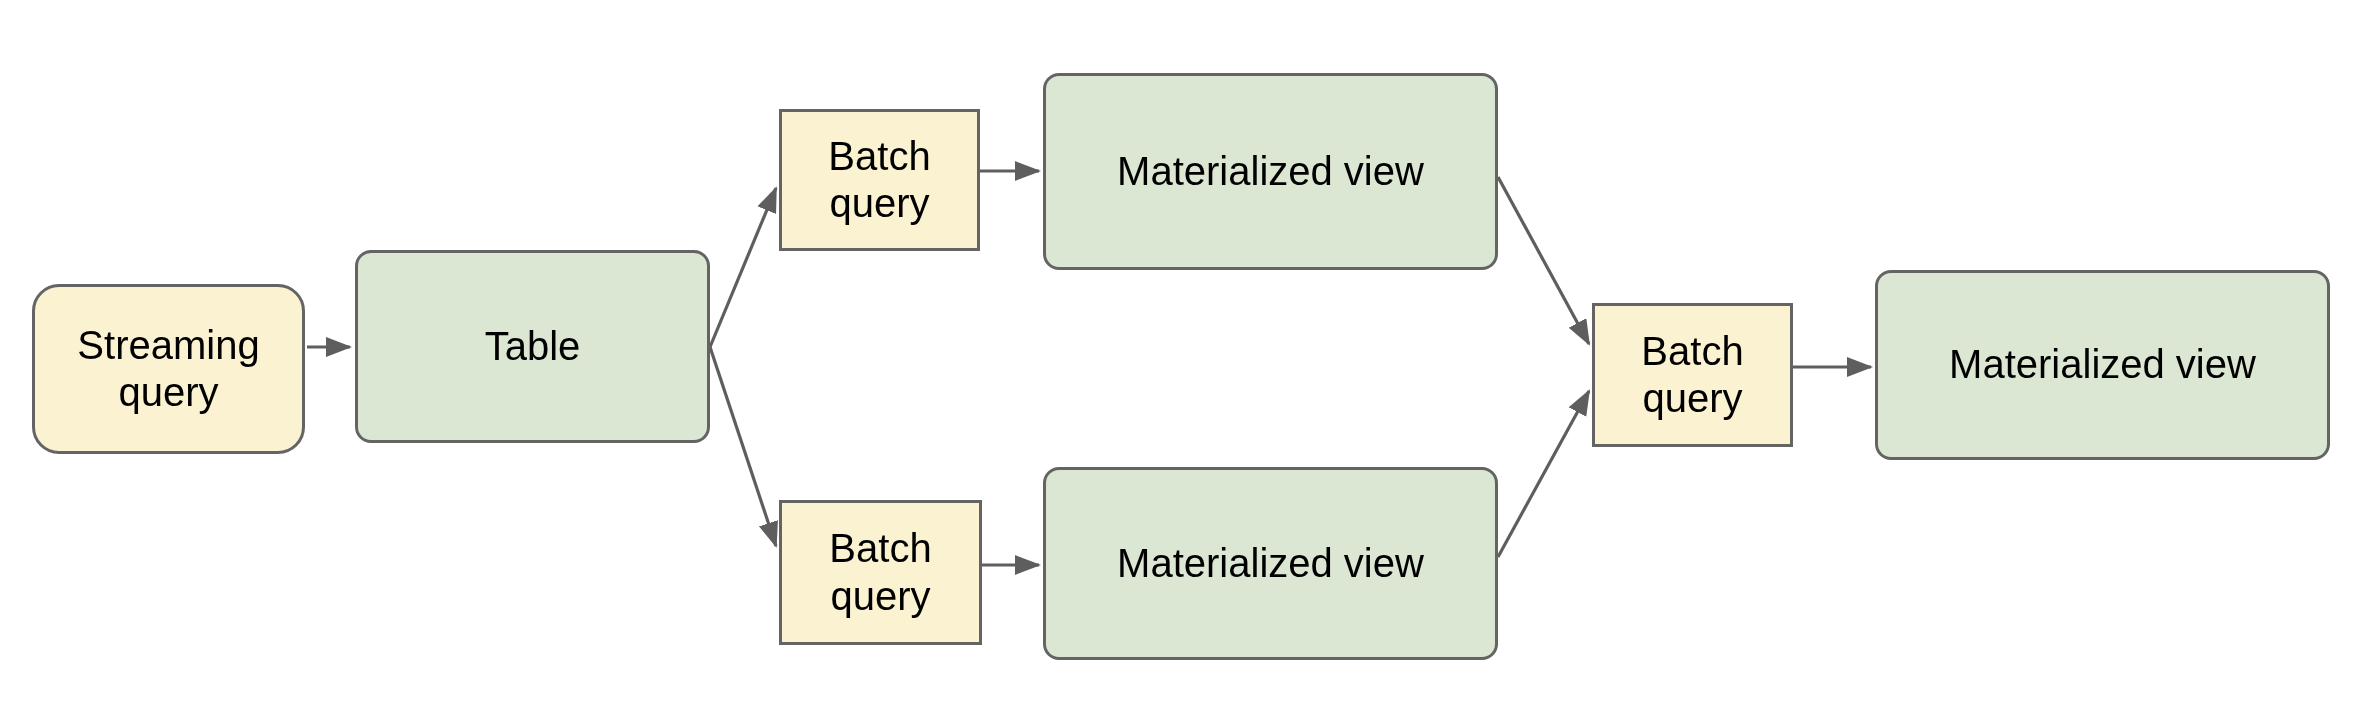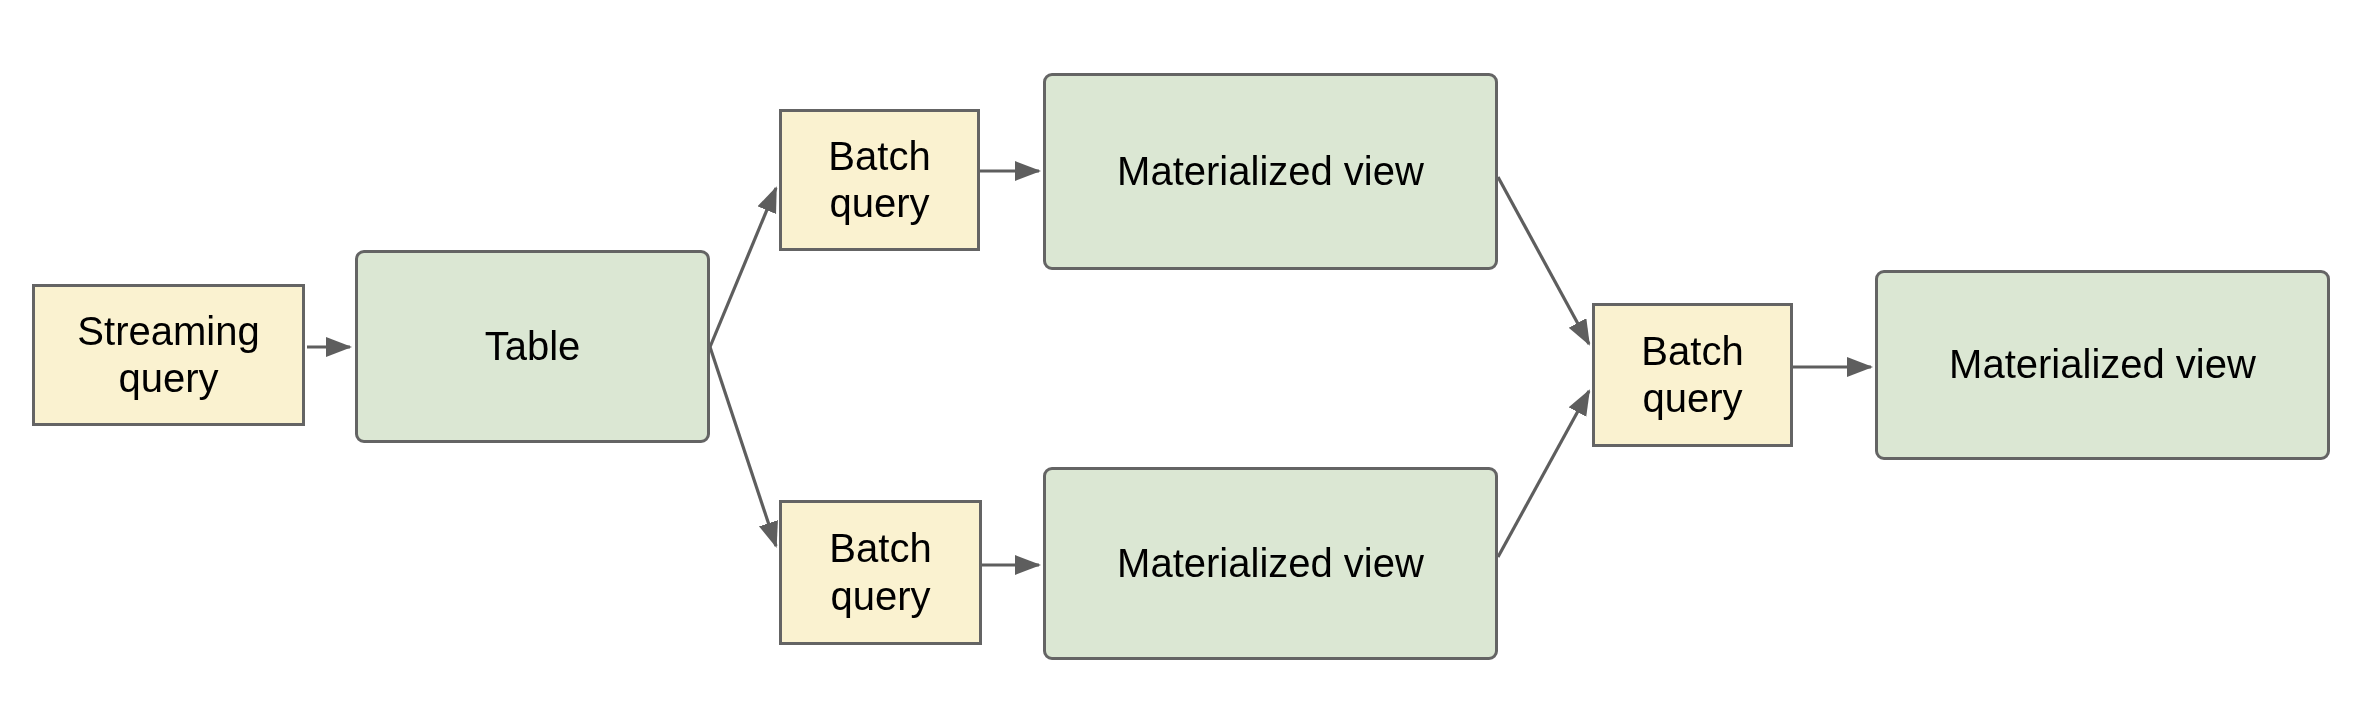--- a/index.html
+++ b/index.html
@@ -15,22 +15,22 @@
   #edges .arrowhead{fill:var(--arrow,#5e5e5e);}
   .node{
     position:absolute;
     display:flex;align-items:center;justify-content:center;
     text-align:center;
     box-sizing:border-box;
     border:3px solid var(--border,#646464);
     font-size:40px;line-height:1.18;color:var(--text,#000);
   }
   .query{background:var(--query_fill,#faf2d0);margin-top:8px;}
-  .store{background:var(--store_fill,#dbe7d3);border-radius:9px;}
-  .n-streaming{left:32px;top:276px;width:273px;height:142px;padding:0 30px;}
+  .store{background:var(--store_fill,#dbe7d3);border-radius:16px;}
+  .n-streaming{left:32px;top:276px;width:273px;height:170px;padding:0 30px;border-radius:27px;}
   .n-table{left:355px;top:250px;width:355px;height:193px;justify-content:center;}
   .n-batch-top{left:779px;top:101px;width:201px;height:142px;padding:0 20px;}
   .n-mv-top{left:1043px;top:73px;width:455px;height:197px;}
   .n-batch-bottom{left:779px;top:492px;width:203px;height:145px;padding:0 20px;}
   .n-mv-bottom{left:1043px;top:467px;width:455px;height:193px;}
   .n-batch-right{left:1592px;top:295px;width:201px;height:144px;padding:0 20px;}
   .n-mv-right{left:1875px;top:270px;width:455px;height:190px;}
 </style>
 </head>
 <body>

